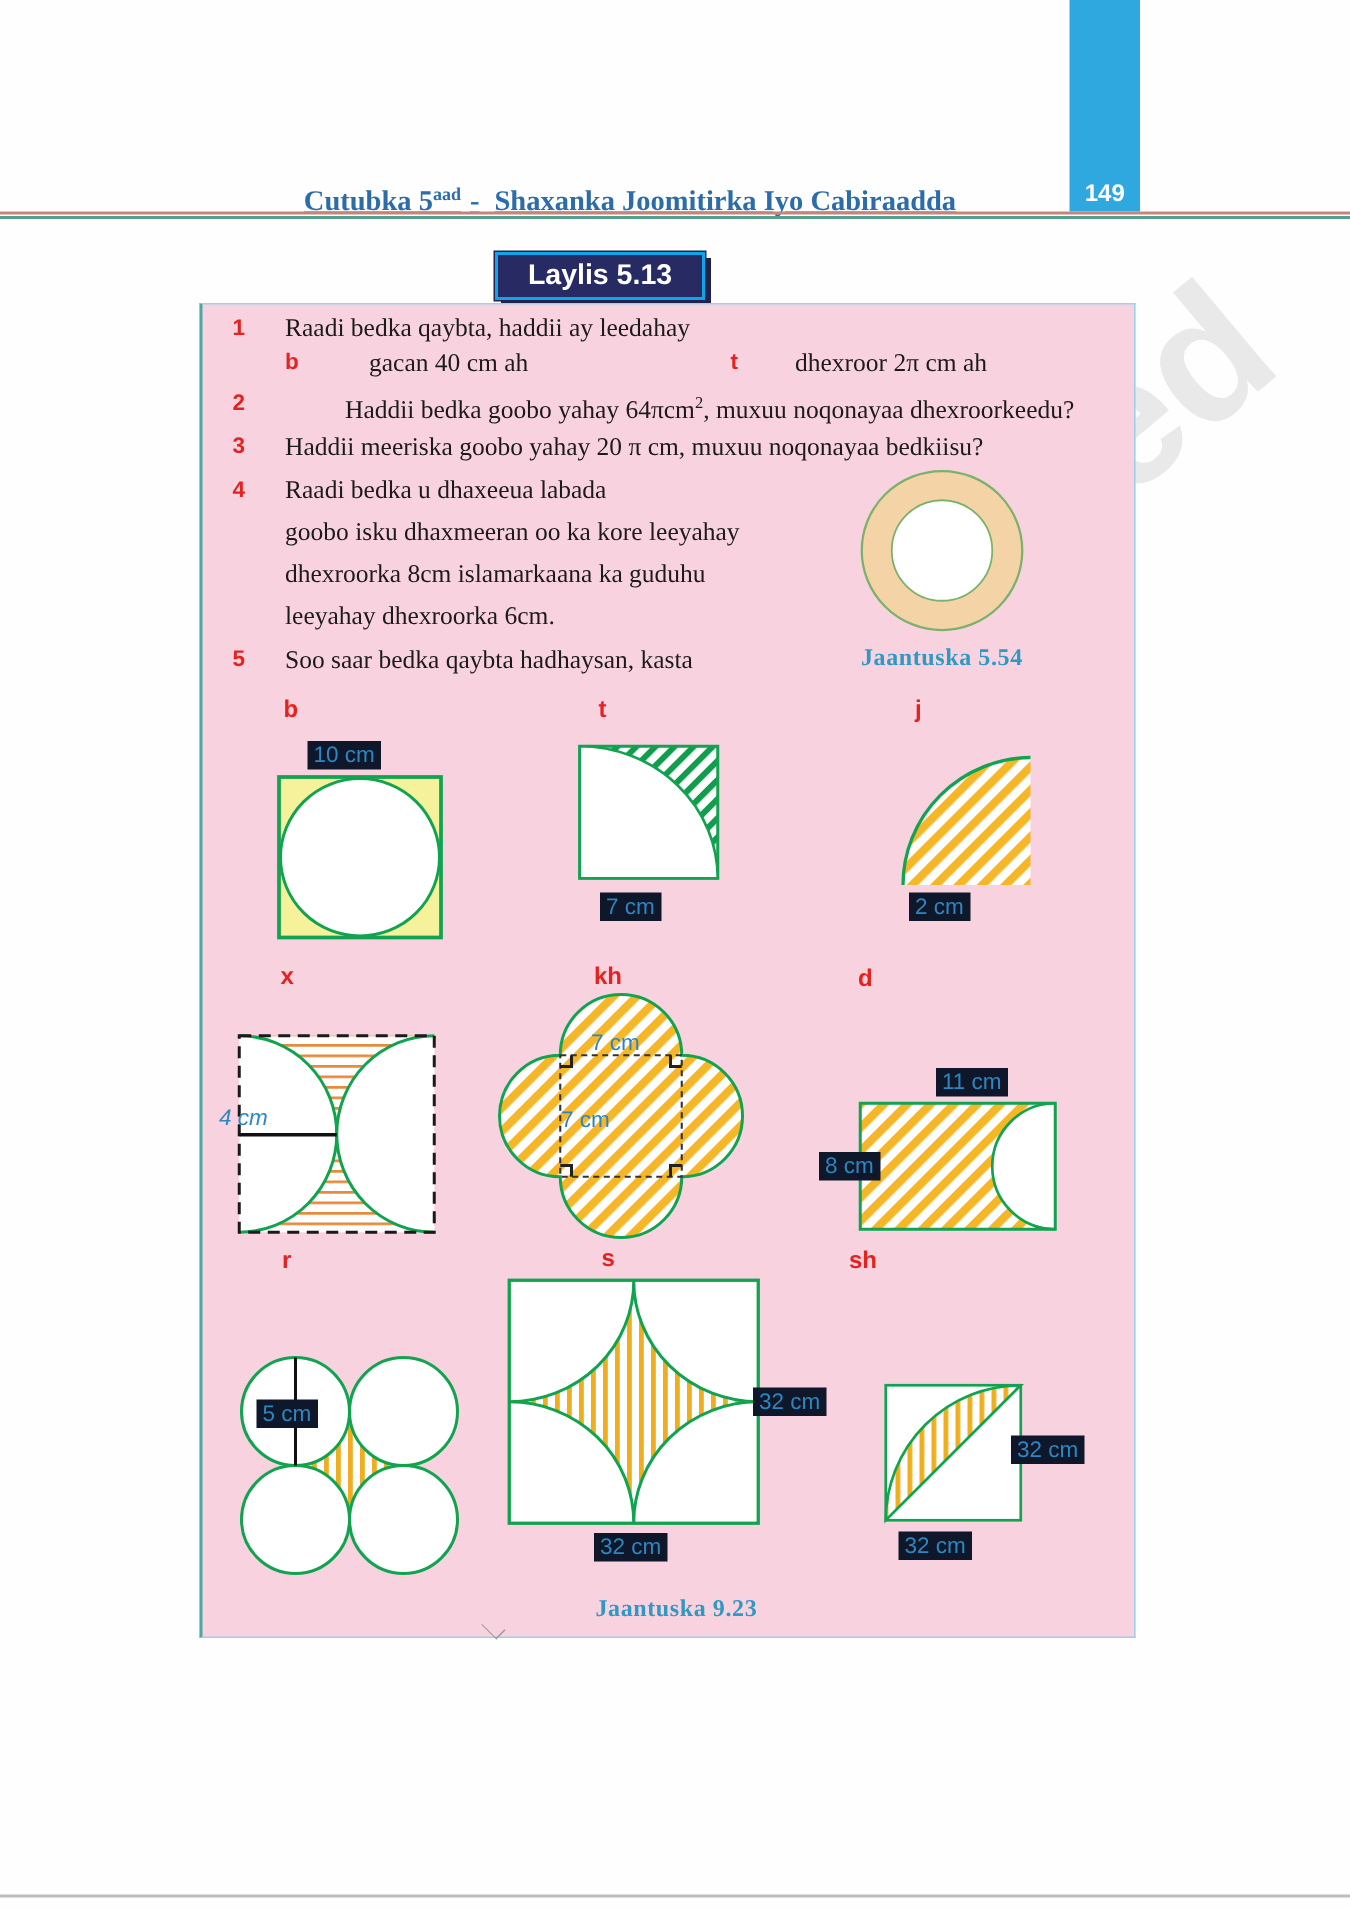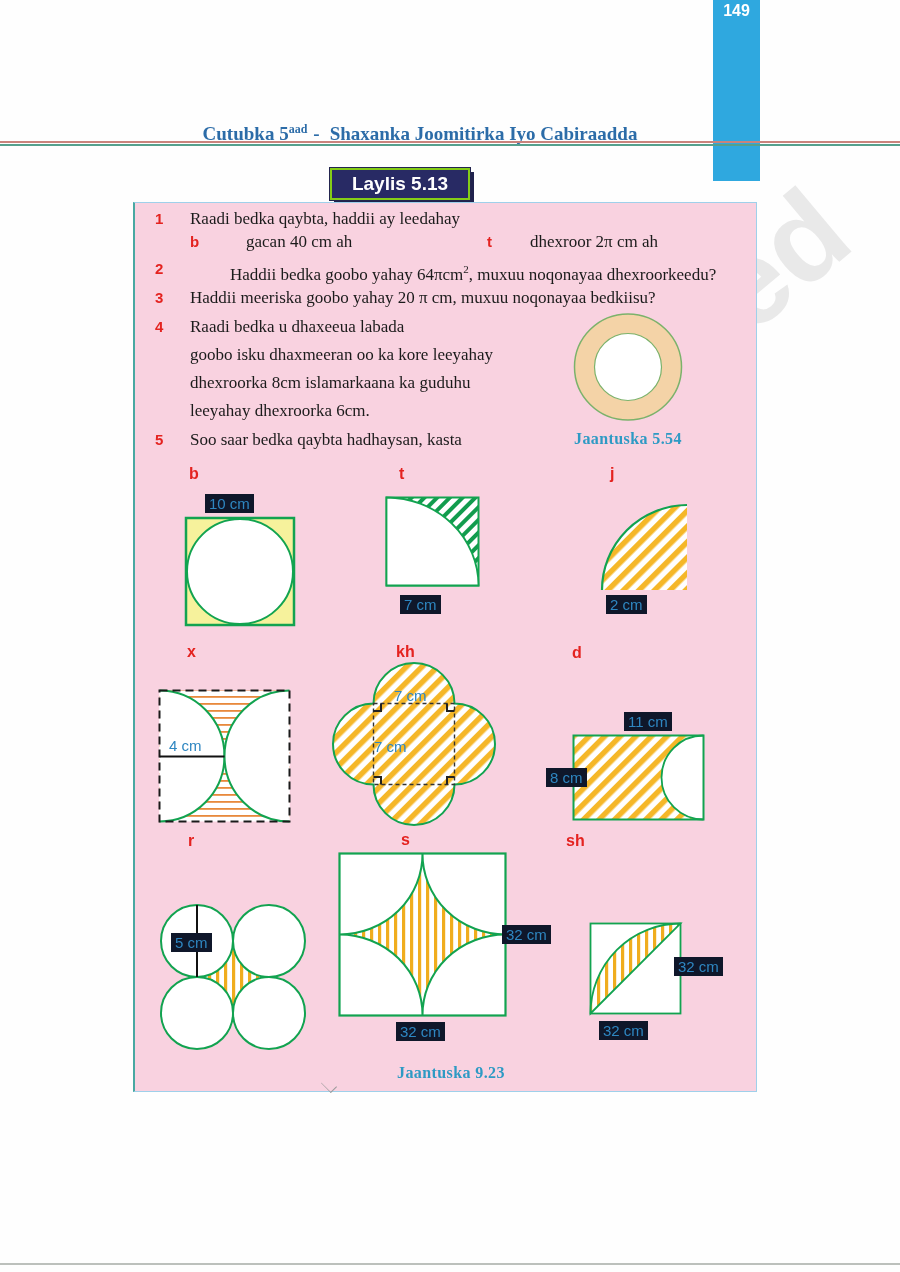--- a/index.html
+++ b/index.html
@@ -1,29 +1,29 @@
 <!DOCTYPE html>
 <html><head>
 <meta charset="utf-8">
 <style>
   html,body{margin:0;padding:0;background:#fff;}
   #page{position:relative;width:900px;height:1272px;background:#fefefe;overflow:hidden;
         font-family:"Liberation Serif",serif;}
   .abs{position:absolute;}
-  .cyanbar{position:absolute;left:713px;top:0;width:47px;height:181px;background:#2fa8df;
-           display:flex;justify-content:center;}
+  .cyanbar{position:absolute;left:713px;top:0;width:47px;height:141px;background:#2fa8df;
+           display:flex;align-items:flex-end;justify-content:center;}
   .pagenum{color:#fff;font:bold 16px/22px "Liberation Sans",sans-serif;}
   .header{position:absolute;left:140px;top:117px;width:560px;text-align:center;
           color:#2c6ca8;font:600 19px/24px "Liberation Serif",serif;white-space:nowrap;text-decoration:underline;}
   .header sup{font-size:12px;}
   .hsep{margin:0 10px 0 6px;}
   .rule{position:absolute;left:0;top:141px;width:900px;height:1px;
         border-top:2px solid #c9837c;border-bottom:2px solid #55a08d;}
   .laylis{position:absolute;left:330px;top:168px;width:136px;height:28px;background:#282a64;
-          border:2px solid #84cc16;outline:1px solid #23254f;box-shadow:4px 4px 0 #20224d;
+          border:2px solid #0ea5e9;outline:1px solid #23254f;box-shadow:4px 4px 0 #20224d;
           color:#fff;font:bold 19px/28px "Liberation Sans",sans-serif;text-align:center;}
   .panel{position:absolute;left:133px;top:202px;width:621px;height:888px;background:#f9d2e0;
          border:1.5px solid #9fd0ea;border-left:2px solid #49a8a2;}
   .qnum{position:absolute;color:#e42320;font:bold 15px/22px "Liberation Sans",sans-serif;}
   .qtext{position:absolute;color:#1b1b1b;font:17px/22px "Liberation Serif",serif;white-space:nowrap;}
   .qtext sup{font-size:11px;}
   .sublabel{position:absolute;color:#e42320;font:bold 15px/22px "Liberation Sans",sans-serif;}
   .flabel{position:absolute;color:#e42320;font:bold 16px/18px "Liberation Sans",sans-serif;}
   .chip{position:absolute;background:#0f172a;color:#2e86c1;
         font:15px/19px "Liberation Sans",sans-serif;padding:0 4px;white-space:nowrap;}
@@ -132,21 +132,21 @@
   <div class="flabel" style="left:396px;top:643px;">kh</div>
   <div class="flabel" style="left:572px;top:644px;">d</div>
 
   <svg class="abs" style="left:158px;top:689px;" width="134" height="135">
     <rect x="1.5" y="1.5" width="130" height="131" fill="url(#hatchOrangeH)"></rect>
     <path d="M1.5,1.5 A65,65.5 0 0 1 1.5,132.5" fill="#ffffff" stroke="#12a350" stroke-width="2"></path>
     <path d="M131.5,1.5 A65,65.5 0 0 0 131.5,132.5" fill="#ffffff" stroke="#12a350" stroke-width="2"></path>
     <rect x="1.5" y="1.5" width="130" height="131" fill="none" stroke="#1a1a1a" stroke-width="2" stroke-dasharray="8,5"></rect>
     <path d="M1.5,67.5 L66.5,67.5" stroke="#111111" stroke-width="2.2"></path>
   </svg>
-  <div class="dim" style="left:169px;top:736px;">4 cm</div>
+  <div class="dim" style="left:146px;top:736px;font-style:italic;">4 cm</div>
 
   <svg class="abs" style="left:323px;top:653px;" width="182" height="182">
     <path d="M50.5,50.5 A40.5,40.5 0 0 1 131.5,50.5 A40.5,40.5 0 0 1 131.5,131.5 A40.5,40.5 0 0 1 50.5,131.5 A40.5,40.5 0 0 1 50.5,50.5 Z" fill="url(#hatchYellow)" stroke="#12a350" stroke-width="2"></path>
     <rect x="50.5" y="50.5" width="81" height="81" fill="none" stroke="#333333" stroke-width="1.4" stroke-dasharray="4,3"></rect>
     <path d="M58,50.5 L58,58 L50.5,58" fill="none" stroke="#222222" stroke-width="2"></path>
     <path d="M124,50.5 L124,58 L131.5,58" fill="none" stroke="#222222" stroke-width="2"></path>
     <path d="M50.5,124 L58,124 L58,131.5" fill="none" stroke="#222222" stroke-width="2"></path>
     <path d="M131.5,124 L124,124 L124,131.5" fill="none" stroke="#222222" stroke-width="2"></path>
   </svg>
   <div class="dim" style="left:394px;top:686px;">7 cm</div>

